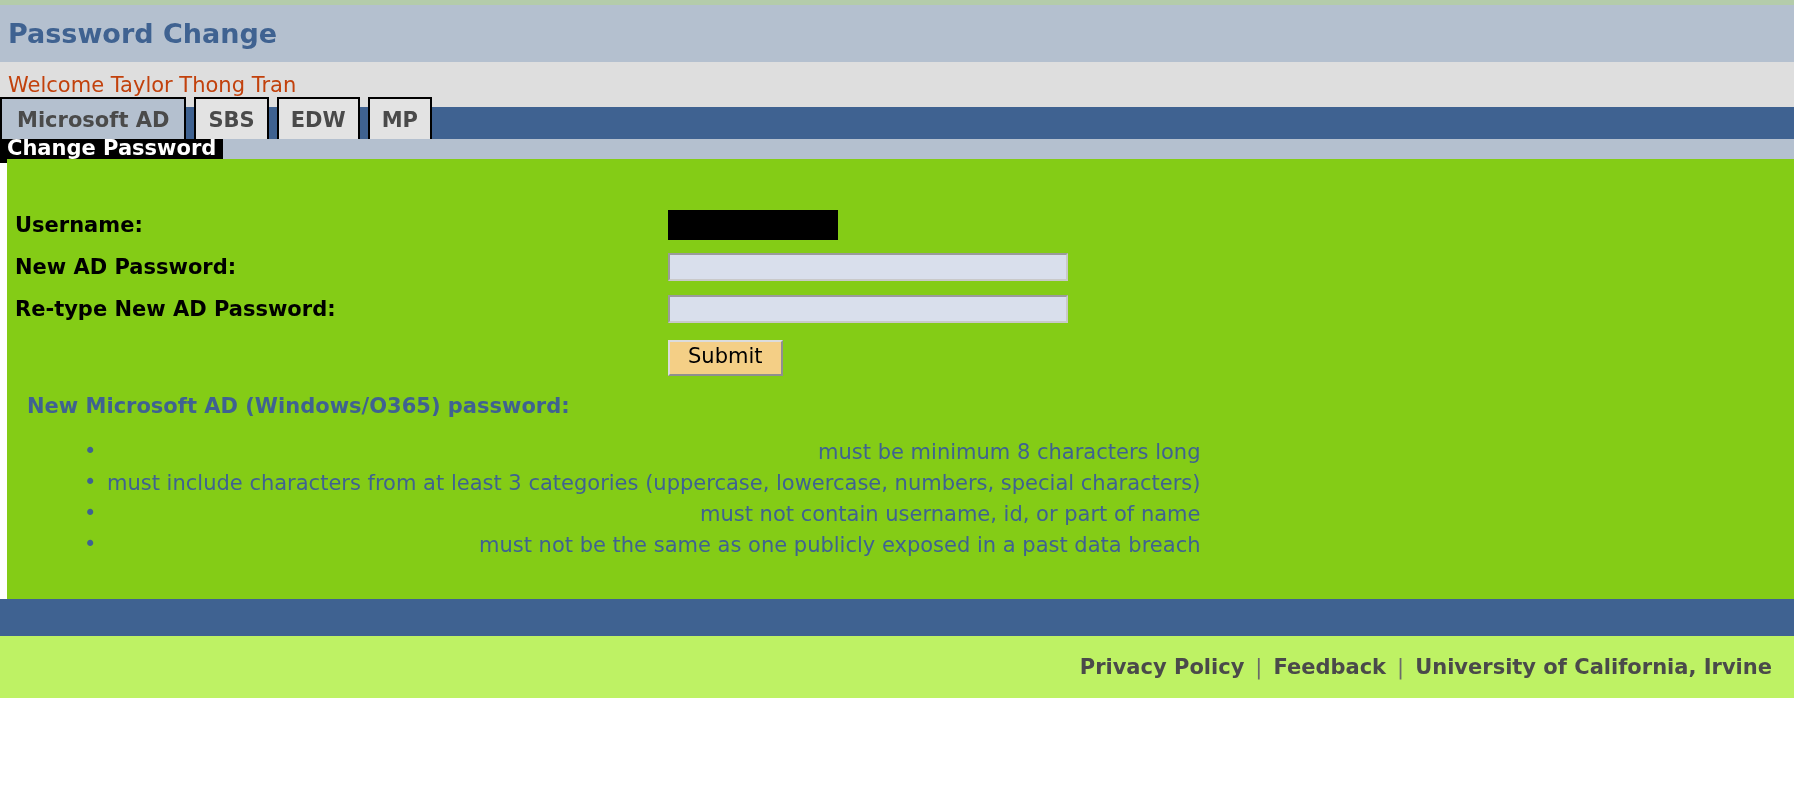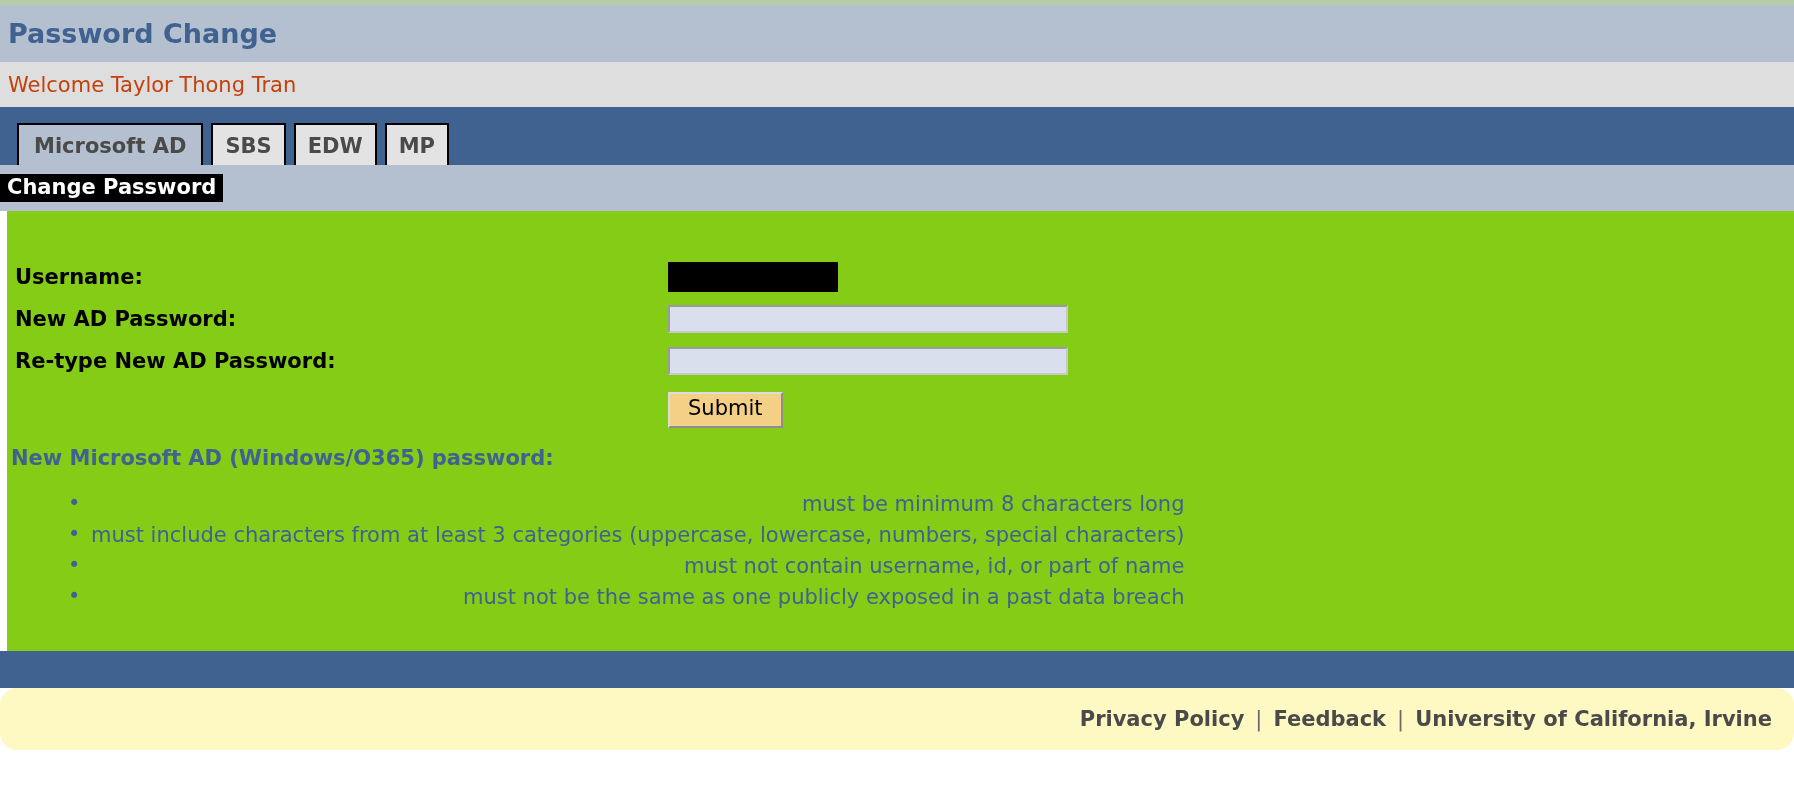--- a/index.html
+++ b/index.html
@@ -53,25 +53,24 @@
   .welcome-text {
     color: #c2410c;
     font-size: 21px;
     font-weight: normal;
     white-space: nowrap;
   }
 
   
   .tab-bar {
     background: #3f6291;
-    height: 58px;
+    height: 32px;
     position: relative;
     display: flex;
     align-items: flex-end;
-    padding-left: 17px;
     box-sizing: border-box;
   }
   .tab {
     border: 2px solid #000000;
     border-bottom: none;
     background: #e3e3e3;
     color: #4a4a4a;
     font-size: 21px;
     font-weight: bold;
     height: 42px;
@@ -85,21 +84,21 @@
   }
   .tab.active {
     background: #b4c0cf;
     color: #4a4a4a;
     padding: 0 15px;
   }
 
   
   .sub-band {
     background: #b4c0cf;
-    height: 46px;
+    height: 20px;
     display: flex;
     align-items: center;
     box-sizing: border-box;
   }
   .sub-title {
     background: #000000;
     color: #ffffff;
     font-size: 21px;
     font-weight: bold;
     padding: 1px 7px 3px 7px;
@@ -172,21 +171,21 @@
     font-family: "DejaVu Sans", "Liberation Sans", sans-serif;
     font-size: 21px;
     padding: 3px 18px 5px 18px;
     cursor: pointer;
     line-height: 1.1;
   }
 
   
   .req-block {
     position: absolute;
-    left: 4px;
+    left: 20px;
     top: 235px;
   }
   .req-heading {
     color: #3f6291;
     font-size: 21px;
     font-weight: bold;
     white-space: nowrap;
     margin: 0 0 22px 0;
   }
   .req-list {
@@ -213,29 +212,28 @@
     font-size: 21px;
   }
 
   
   .footer-dark {
     background: #3f6291;
     height: 37px;
     width: 100%;
   }
   .footer-light {
-    background: #fef9c3;
+    background: #bef264;
     height: 62px;
     width: 100%;
     display: flex;
     align-items: center;
     justify-content: flex-end;
     padding-right: 22px;
     box-sizing: border-box;
-    border-radius: 17px;
   }
   .footer-links {
     display: flex;
     align-items: center;
     font-size: 21px;
     font-weight: bold;
     color: #4a4a4a;
     white-space: nowrap;
   }
   .footer-links a {

